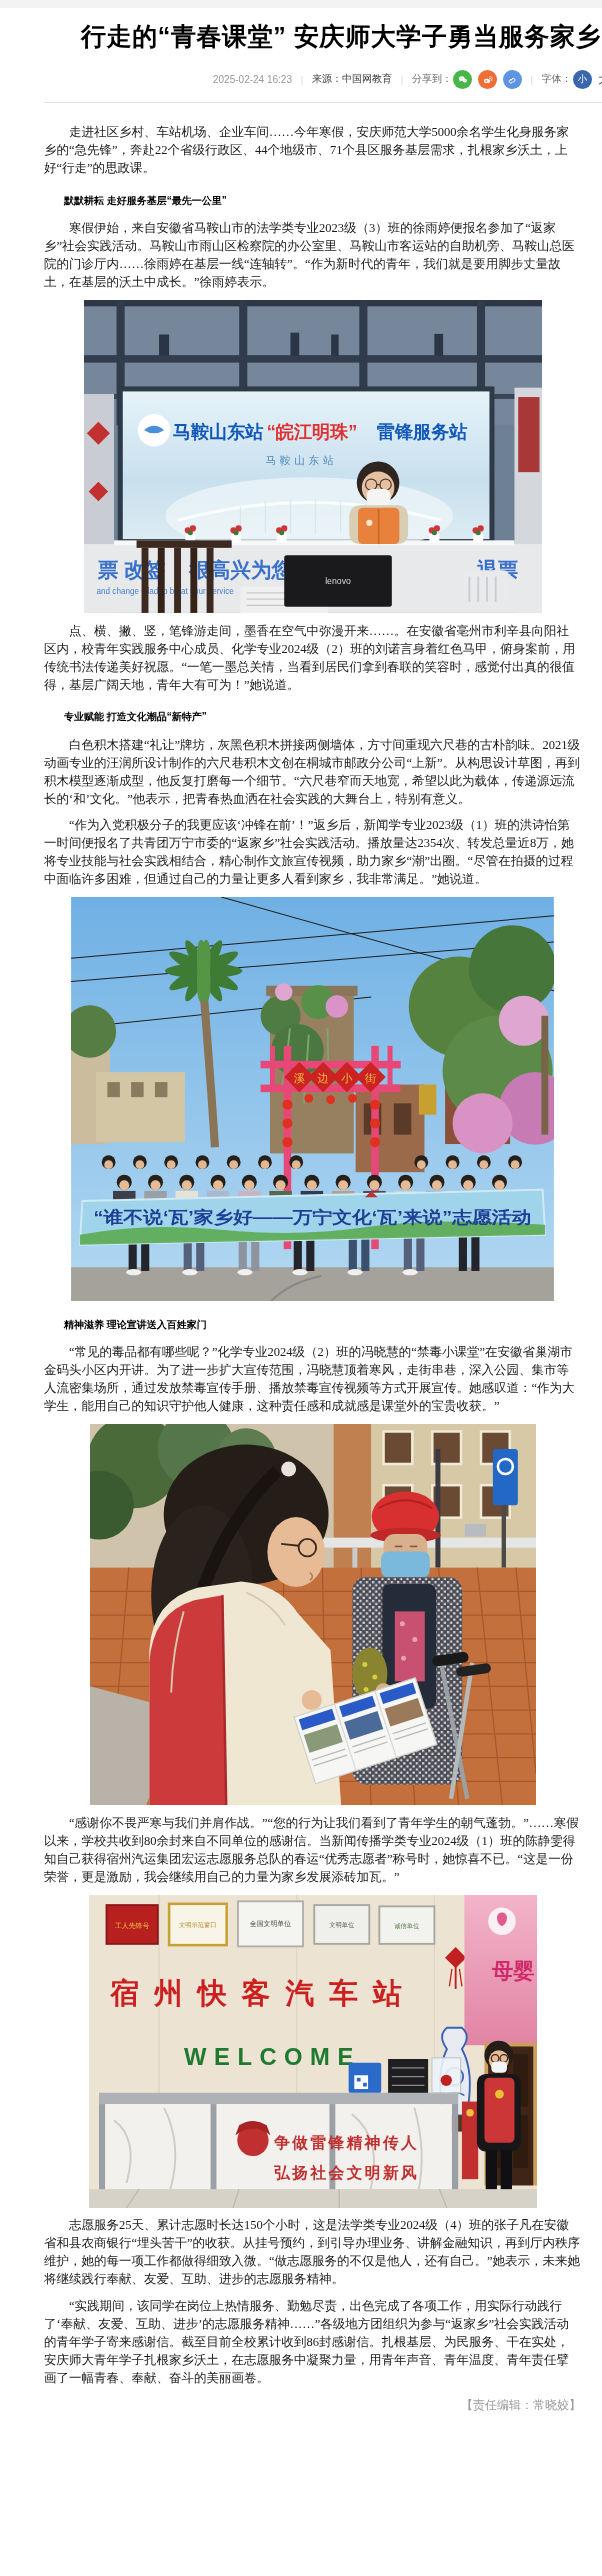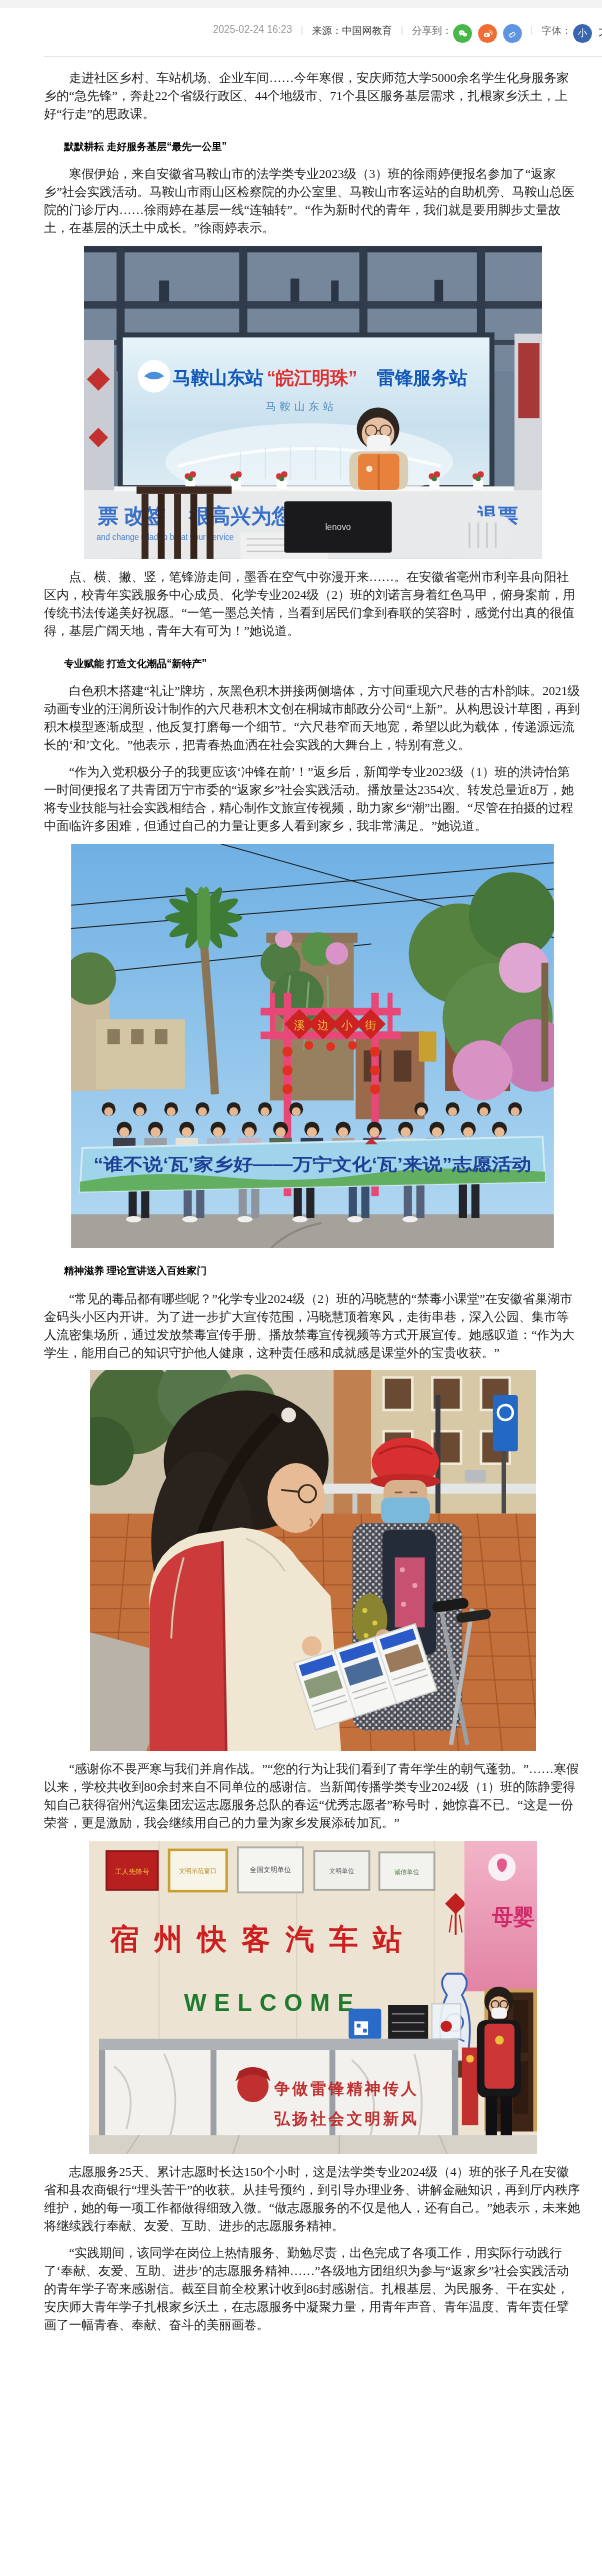--- a/index.html
+++ b/index.html
@@ -1,48 +1,49 @@
 <!DOCTYPE html>
 <html style="font-size:10px"><head>
 <meta charset="utf-8">
 <style>
   html,body{margin:0;padding:0;background:#ffffff;}
   .page{width:603px;overflow:hidden;position:relative;background:#fff;
         font-family:"Liberation Sans",sans-serif;}
   .top-strip{height:7.5px;background:#f3f3f3;}
   .article-title{margin:12.5px 0 0 81px;font-size:25px;font-weight:bold;color:#000;
         white-space:nowrap;letter-spacing:0.6px;font-family:"Liberation Sans",sans-serif;}
-  .meta-row{margin:16.3px 0 0 213px;display:flex;white-space:nowrap;
+  .meta-row{margin:16.3px 0 0 213px;display:flex;align-items:center;white-space:nowrap;
         font-size:10px;color:#666;height:20px;}
   .meta-row .date{color:#999;}
   .meta-row .sep{color:#dcdcdc;margin:0 8.8px;font-size:9.4px;}
   .meta-row .source{color:#404040;}
   .share-icons{display:inline-flex;gap:5.6px;margin-left:1.3px;}
   .circle-btn{width:19px;height:19px;border-radius:50%;display:inline-flex;
         align-items:center;justify-content:center;flex:0 0 auto;cursor:pointer;}
   .font-small-btn{color:#fff;font-size:9.4px;margin:0 6.3px 0 1.3px;}
   .font-large-btn{color:#333;font-size:11.3px;cursor:pointer;}
   .divider{height:0.6px;background:#e5e5e5;margin:12.5px 0 0 44px;}
   .article-body{padding:3.8px 22px 0 44px;font-family:"Liberation Serif","DejaVu Serif",serif;
-        font-size:12.5px;line-height:18px;color:#1a1a1a;}
+        font-size:12.5px;line-height:18px;color:#1a1a1a;margin-top:8px;}
   .article-body p{margin:8.8px 0;text-indent:2em;}
   .article-body h2{font-family:"Liberation Sans",sans-serif;font-size:10px;font-weight:bold;
         color:#000;margin:13.8px 0 5px;text-indent:2em;line-height:19.4px;}
   figure{margin:7.5px 0;text-align:center;}
   figure svg{display:inline-block;vertical-align:top;}
   .editor-line{text-align:right;color:#9a9a9a;font-size:12px;margin:19px 1.3px 6.3px 0;
         text-indent:0;font-family:"Liberation Sans",sans-serif;}
   .svgtxt{font-family:"Liberation Sans",sans-serif;}
 </style>
 </head>
 <body>
 
 <div class="page">
   <div class="top-strip"></div>
 
+  <h1 class="article-title">行走的“青春课堂” 安庆师大学子勇当服务家乡</h1>
 
   <div class="meta-row">
     <span class="date">2025-02-24 16:23</span>
     <span class="sep">|</span>
     <span class="source">来源：中国网教育</span>
     <span class="sep">|</span>
     <span>分享到：</span>
     <span class="share-icons">
       <span class="circle-btn" style="background:#49b649">
         <svg width="11.3" height="11.3" viewBox="0 0 36 36">
@@ -716,15 +717,16 @@
             <line x1="80" y1="470" x2="60" y2="500"></line>
             <line x1="240" y1="470" x2="230" y2="500"></line>
             <line x1="400" y1="470" x2="400" y2="500"></line>
             <line x1="560" y1="470" x2="572" y2="500"></line>
           </g>
       </svg>
     </figure>
 
     <p>志愿服务25天、累计志愿时长达150个小时，这是法学类专业2024级（4）班的张子凡在安徽省和县农商银行“埋头苦干”的收获。从挂号预约，到引导办理业务、讲解金融知识，再到厅内秩序维护，她的每一项工作都做得细致入微。“做志愿服务的不仅是他人，还有自己。”她表示，未来她将继续践行奉献、友爱、互助、进步的志愿服务精神。</p>
     <p>“实践期间，该同学在岗位上热情服务、勤勉尽责，出色完成了各项工作，用实际行动践行了‘奉献、友爱、互助、进步’的志愿服务精神……”各级地方团组织为参与“返家乡”社会实践活动的青年学子寄来感谢信。截至目前全校累计收到86封感谢信。扎根基层、为民服务、干在实处，安庆师大青年学子扎根家乡沃土，在志愿服务中凝聚力量，用青年声音、青年温度、青年责任擘画了一幅青春、奉献、奋斗的美丽画卷。</p>
+    <p class="editor-line">【责任编辑：常晓姣】</p>
   </div>
 </div>
 
 
 </body></html>

